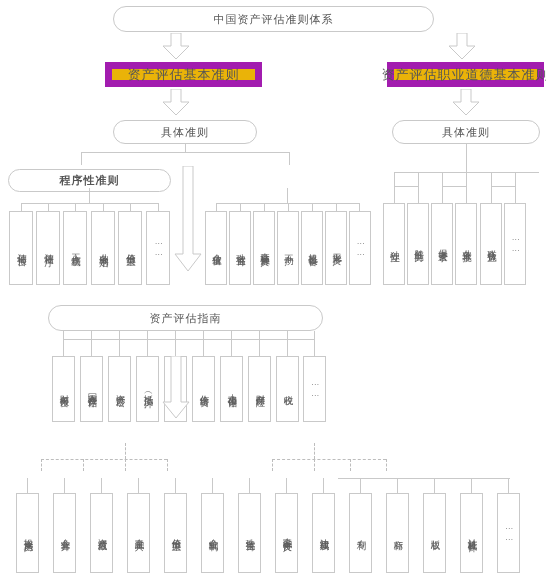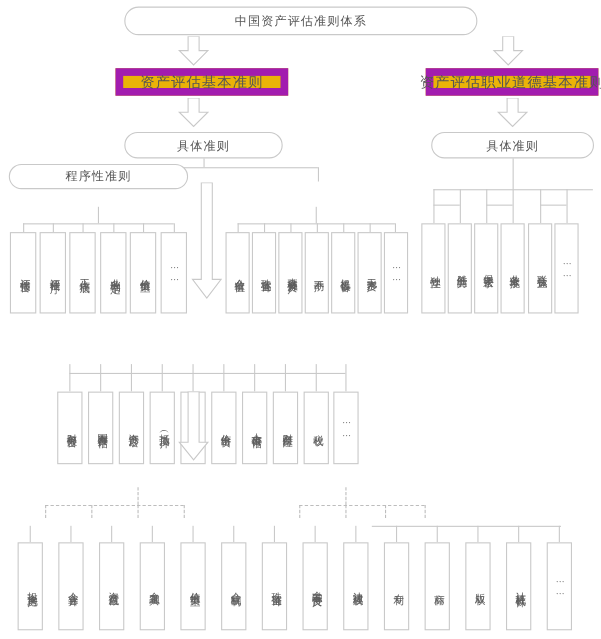--- a/index.html
+++ b/index.html
@@ -74,21 +74,21 @@
   </div>
 
   <div class="stadium" style="left:113px;top:120px;width:144px;height:24px;">具体准则</div>
   <div class="stadium" style="left:392px;top:120px;width:148px;height:24px;">具体准则</div>
 
   <div class="vline" style="left:185px;top:144px;height:8px;"></div>
   <div class="hline" style="left:81px;top:152px;width:208px;"></div>
   <div class="vline" style="left:81px;top:152px;height:13px;"></div>
   <div class="vline" style="left:289px;top:152px;height:13px;"></div>
 
-  <div class="stadium" style="left:8px;top:149px;width:163px;height:23px;">程序性准则</div>
+  <div class="stadium" style="left:8px;top:169px;width:163px;height:23px;font-weight:bold;">程序性准则</div>
 
   <div class="hline" style="left:21px;top:203px;width:137px;"></div>
   <div class="vline" style="left:89px;top:188px;height:15px;"></div>
   <div class="vline" style="left:21px;top:203px;height:8px;"></div>
   <div class="vline" style="left:48px;top:203px;height:8px;"></div>
   <div class="vline" style="left:75px;top:203px;height:8px;"></div>
   <div class="vline" style="left:103px;top:203px;height:8px;"></div>
   <div class="vline" style="left:130px;top:203px;height:8px;"></div>
   <div class="vline" style="left:158px;top:203px;height:8px;"></div>
 
@@ -135,20 +135,21 @@
   <div class="hline" style="left:442px;top:186px;width:24px;"></div>
   <div class="hline" style="left:491px;top:186px;width:24px;"></div>
 
   <div class="vbox" style="left:383px;top:203px;width:22px;height:82px;">独立性</div>
   <div class="vbox" style="left:407px;top:203px;width:22px;height:82px;">胜任能力</div>
   <div class="vbox" style="left:431px;top:203px;width:22px;height:82px;">保密要求</div>
   <div class="vbox" style="left:455px;top:203px;width:22px;height:82px;">业务承揽</div>
   <div class="vbox" style="left:480px;top:203px;width:22px;height:82px;">联合执业</div>
   <div class="vbox dots" style="left:504px;top:203px;width:22px;height:82px;">……</div>
 
+  <div class="stadium" style="left:48px;top:305px;width:275px;height:26px;">资产评估指南</div>
 
   <div class="hline" style="left:63px;top:339px;width:251px;"></div>
   <div class="vline" style="left:63px;top:331px;height:25px;"></div>
   <div class="vline" style="left:91px;top:331px;height:25px;"></div>
   <div class="vline" style="left:119px;top:331px;height:25px;"></div>
   <div class="vline" style="left:147px;top:331px;height:25px;"></div>
   <div class="vline" style="left:175px;top:331px;height:25px;"></div>
   <div class="vline" style="left:203px;top:331px;height:25px;"></div>
   <div class="vline" style="left:231px;top:331px;height:25px;"></div>
   <div class="vline" style="left:259px;top:331px;height:25px;"></div>

